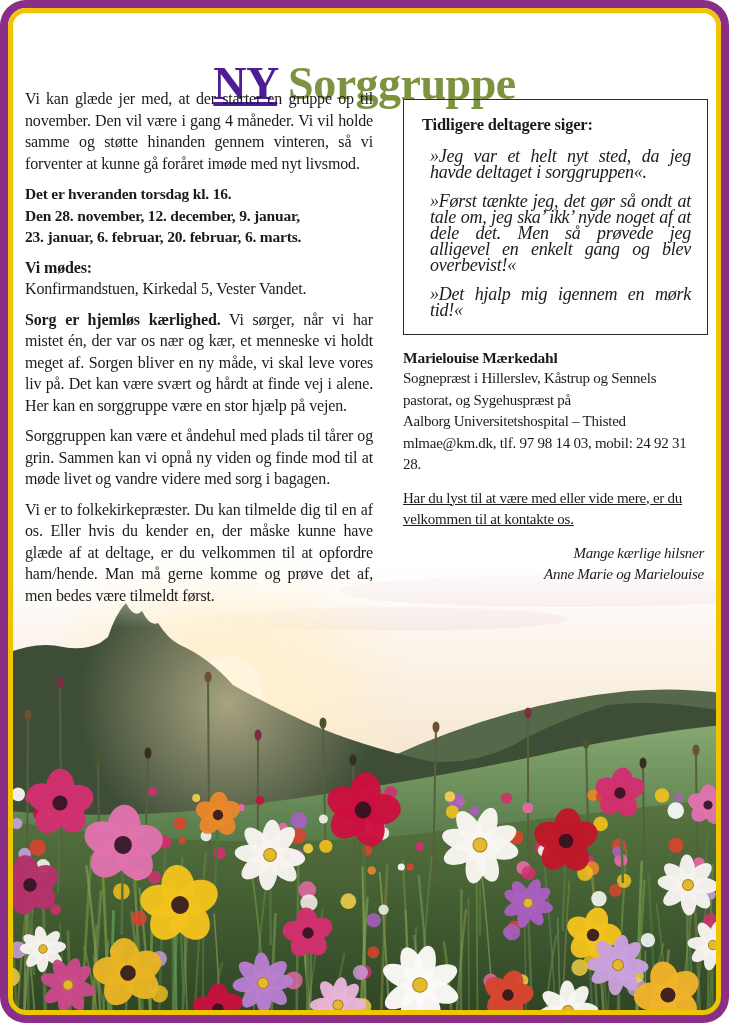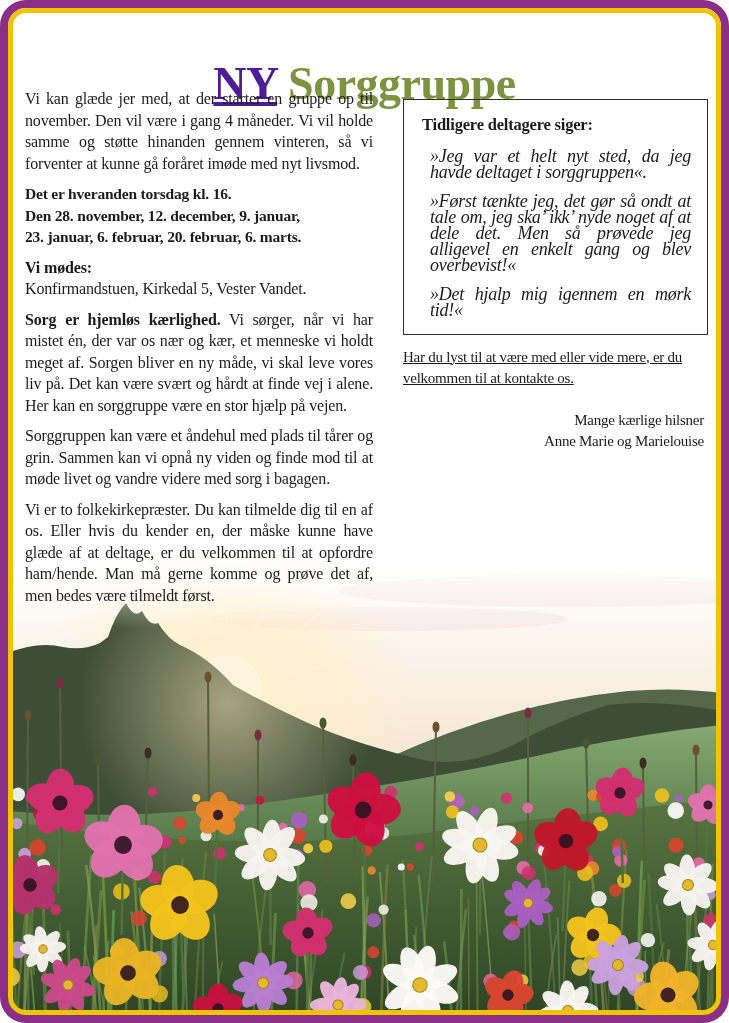--- a/index.html
+++ b/index.html
@@ -15,21 +15,21 @@
   .sched{font-weight:700;font-size:15.5px;letter-spacing:-0.2px;text-align:left;line-height:21.5px;}
   .bold{font-weight:700;}
   .col-right{flex:1;font-size:15px;line-height:21.5px;letter-spacing:-0.25px;}
   .quote-box{border:1.5px solid #2c2c2c;padding:14px 16px 16px 18px;margin-top:11px;}
   .quote-box h2{margin:0 0 12px 0;font-size:16.5px;letter-spacing:-0.2px;}
   .quote{font-style:italic;font-size:18px;line-height:16px;text-align:justify;margin:0 0 13px 8px;}
   .quote:last-child{margin-bottom:0;}
   .contact{margin-top:12px;}
   .contact .cname{font-weight:700;font-size:15.5px;}
   .outro{margin-top:12px;text-decoration:underline;}
-  .signoff{margin-top:20px;text-align:right;padding-right:4px;}
+  .signoff{margin-top:12px;text-align:right;font-style:italic;padding-right:4px;}
   .meadow-wrap{position:absolute;left:0;right:0;bottom:0;height:462px;z-index:1;}
   svg{display:block;width:100%;height:100%;}
 </style>
 </head>
 <body>
 
 <div class="poster">
 
   <h1 class="title"><span class="ny">NY</span> <span class="rest">Sorggruppe</span></h1>
 
@@ -53,20 +53,27 @@
 
     <div class="col-right">
       <div class="quote-box">
         <h2>Tidligere deltagere siger:</h2>
         <p class="quote">»Jeg var et helt nyt sted, da jeg havde deltaget i sorggruppen«.</p>
         <p class="quote">»Først tænkte jeg, det gør så ondt at tale om, jeg ska’ ikk’ nyde noget af at dele det. Men så prøvede jeg alligevel en enkelt gang og blev overbevist!«</p>
         <p class="quote">»Det hjalp mig igennem en mørk tid!«</p>
       </div>
 
 
+      <div class="contact">
+        <div class="cname">Marielouise Mærkedahl</div>
+        <div class="c-line">Sognepræst i Hillerslev, Kåstrup og Sennels</div>
+        <div class="c-line">pastorat, og Sygehuspræst på</div>
+        <div class="c-line">Aalborg Universitetshospital – Thisted</div>
+        <div class="c-line">mlmae@km.dk, tlf. 97 98 14 03, mobil: 24 92 31 28.</div>
+      </div>
 
       <div class="outro">Har du lyst til at være med eller vide mere, er du velkommen til at kontakte os.</div>
 
       <div class="signoff">
         <div>Mange kærlige hilsner</div>
         <div>Anne Marie og Marielouise</div>
       </div>
     </div>
   </div>
 

